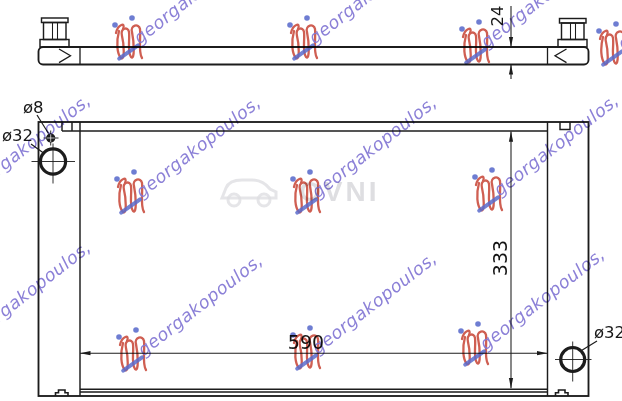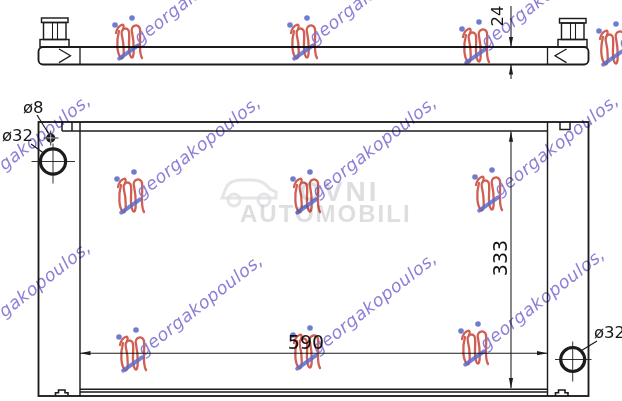--- a/index.html
+++ b/index.html
@@ -39,21 +39,20 @@
 
 <div class="stage">
 
   <div class="center-wm">
     <svg class="wm-car" width="62" height="38" viewBox="0 0 62 38">
       <path d="M4,26 L8,16 C10,11 16,8 24,8 L34,8 C42,8 48,12 52,17 L58,20 L58,26 Z M4,26 L58,26" fill="none" stroke="#c4c4ca" stroke-width="3" opacity="0.8"></path>
       <circle cx="16" cy="28" r="6" fill="none" stroke="#c4c4ca" stroke-width="3" opacity="0.8"></circle>
       <circle cx="46" cy="28" r="6" fill="none" stroke="#c4c4ca" stroke-width="3" opacity="0.8"></circle>
     </svg>
     <span class="wm-word l1">OVNI</span>
-    <span class="wm-word l2">AUTOMOBILI</span>
   </div>
 
   <svg class="draw" width="622" height="401" viewBox="0 0 622 401">
 
     <g>
       <rect x="38.5" y="47" width="550" height="17.5" rx="4.5" class="s18"></rect>
       <path class="s13" d="M80,47 V64.5 M547.5,47 V64.5"></path>
       <path class="s13" d="M59,49 L70.5,55.8 L59,62.6 M566.5,49 L555,55.8 L566.5,62.6"></path>
 
       <g>

